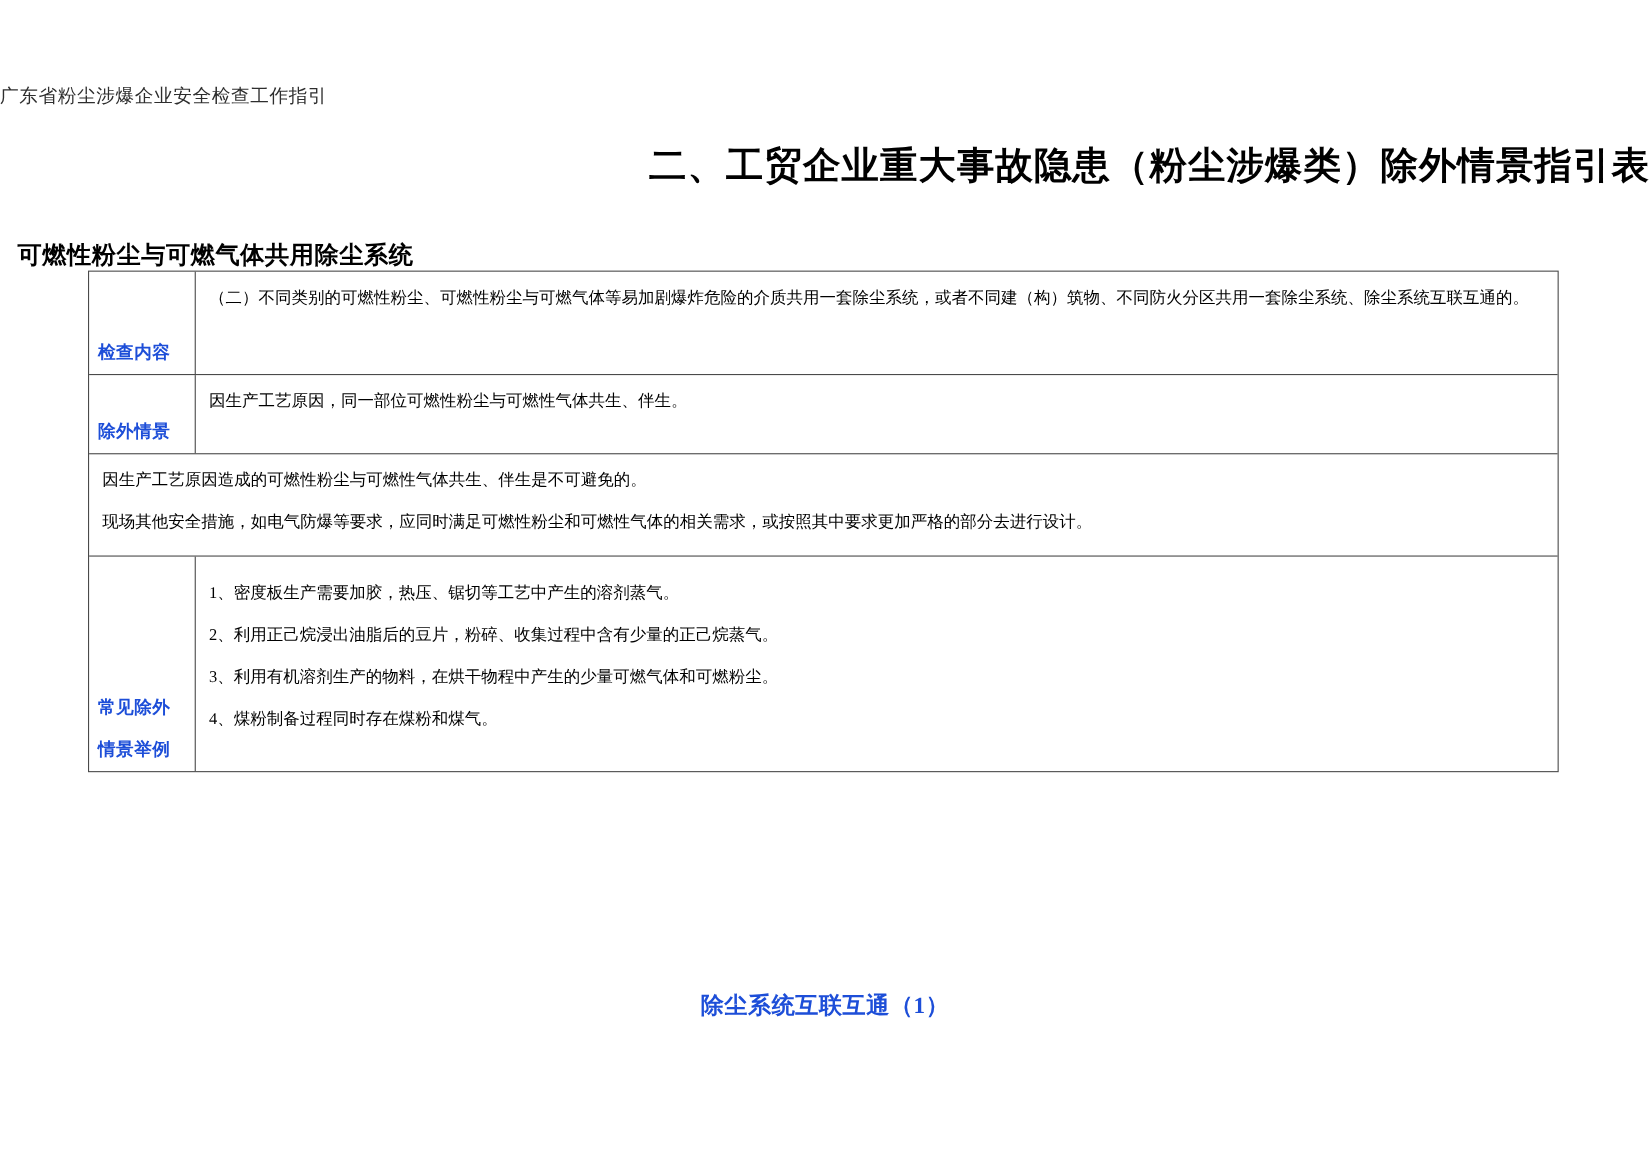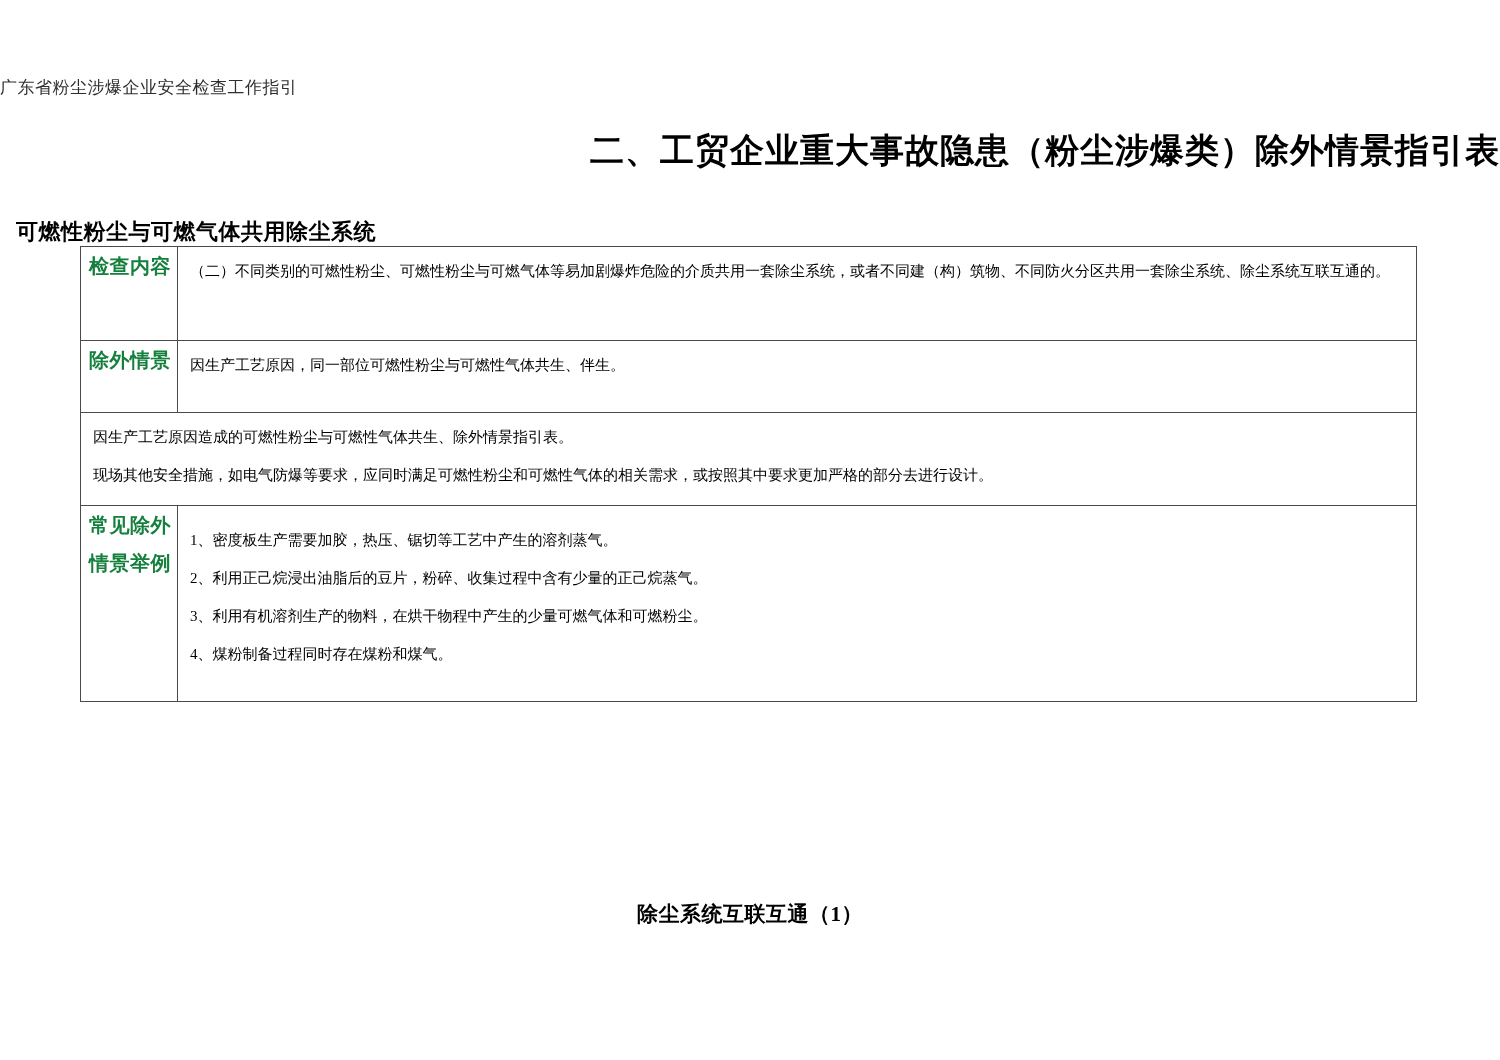--- a/index.html
+++ b/index.html
@@ -68,27 +68,27 @@
   .t-row:nth-child(2) { height: 72px; }
   .t-row:nth-child(3) { height: 93px; }
   .t-row:nth-child(4) { height: 196px; }
   .t-label {
     flex: 0 0 97px;
     width: 97px;
     box-sizing: border-box;
     border-right: 1px solid #4a4a4a;
     display: flex;
     flex-direction: column;
-    justify-content: flex-start;
+    justify-content: flex-end;
     padding-left: 8px;
-    font-size: 20px;
+    font-size: 16px;
     font-weight: bold;
     line-height: 38px;
     letter-spacing: 0.5px;
-    color: #15803d;
+    color: #1d4ed8;
   }
   .t-content {
     flex: 1;
     box-sizing: border-box;
     padding: 5px 14px 0 12px;
     font-size: 15px;
     line-height: 38px;
     color: #000000;
   }
   .t-row:nth-child(4) .t-content {
@@ -99,21 +99,21 @@
   }
   .next-caption {
     position: absolute;
     top: 900px;
     left: 0;
     width: 100%;
     text-align: center;
     font-size: 21px;
     font-weight: bold;
     letter-spacing: 0.5px;
-    color: #000000;
+    color: #1d4ed8;
   }
   .page-number {
     position: absolute;
     top: 952px;
     left: 0;
     width: 100%;
     text-align: center;
     font-size: 17px;
     color: #2e2e2e;
   }
@@ -140,21 +140,21 @@
       <div class="t-row">
         <div class="t-label">
           <div>除外情景</div>
         </div>
         <div class="t-content">
           <div class="t-par">因生产工艺原因，同一部位可燃性粉尘与可燃性气体共生、伴生。</div>
         </div>
       </div>
       <div class="t-row">
         <div class="t-content">
-          <div class="t-par">因生产工艺原因造成的可燃性粉尘与可燃性气体共生、除外情景指引表。</div>
+          <div class="t-par">因生产工艺原因造成的可燃性粉尘与可燃性气体共生、伴生是不可避免的。</div>
           <div class="t-par">现场其他安全措施，如电气防爆等要求，应同时满足可燃性粉尘和可燃性气体的相关需求，或按照其中要求更加严格的部分去进行设计。</div>
         </div>
       </div>
       <div class="t-row">
         <div class="t-label">
           <div>常见除外</div>
           <div>情景举例</div>
         </div>
         <div class="t-content">
           <div class="t-par">1、密度板生产需要加胶，热压、锯切等工艺中产生的溶剂蒸气。</div>

